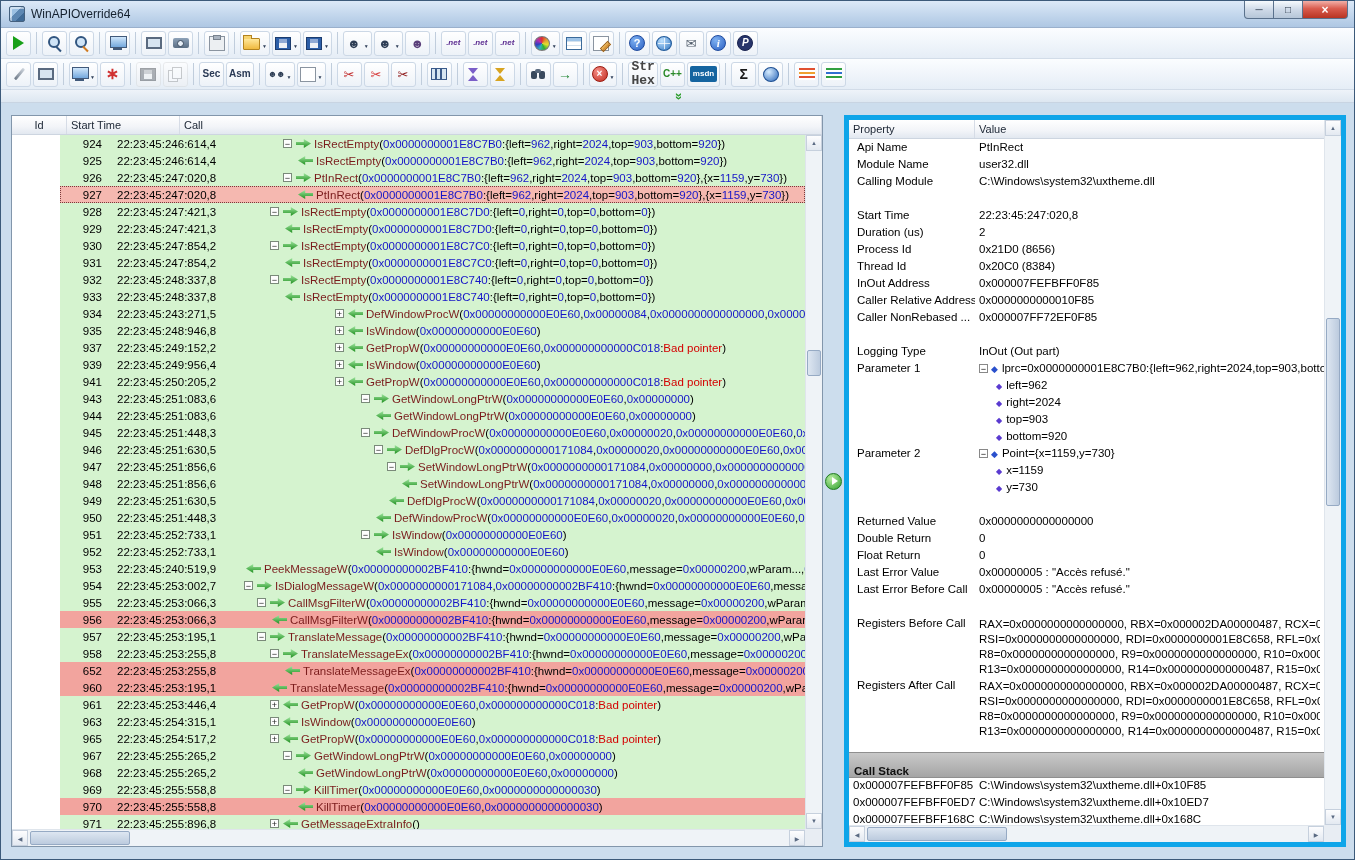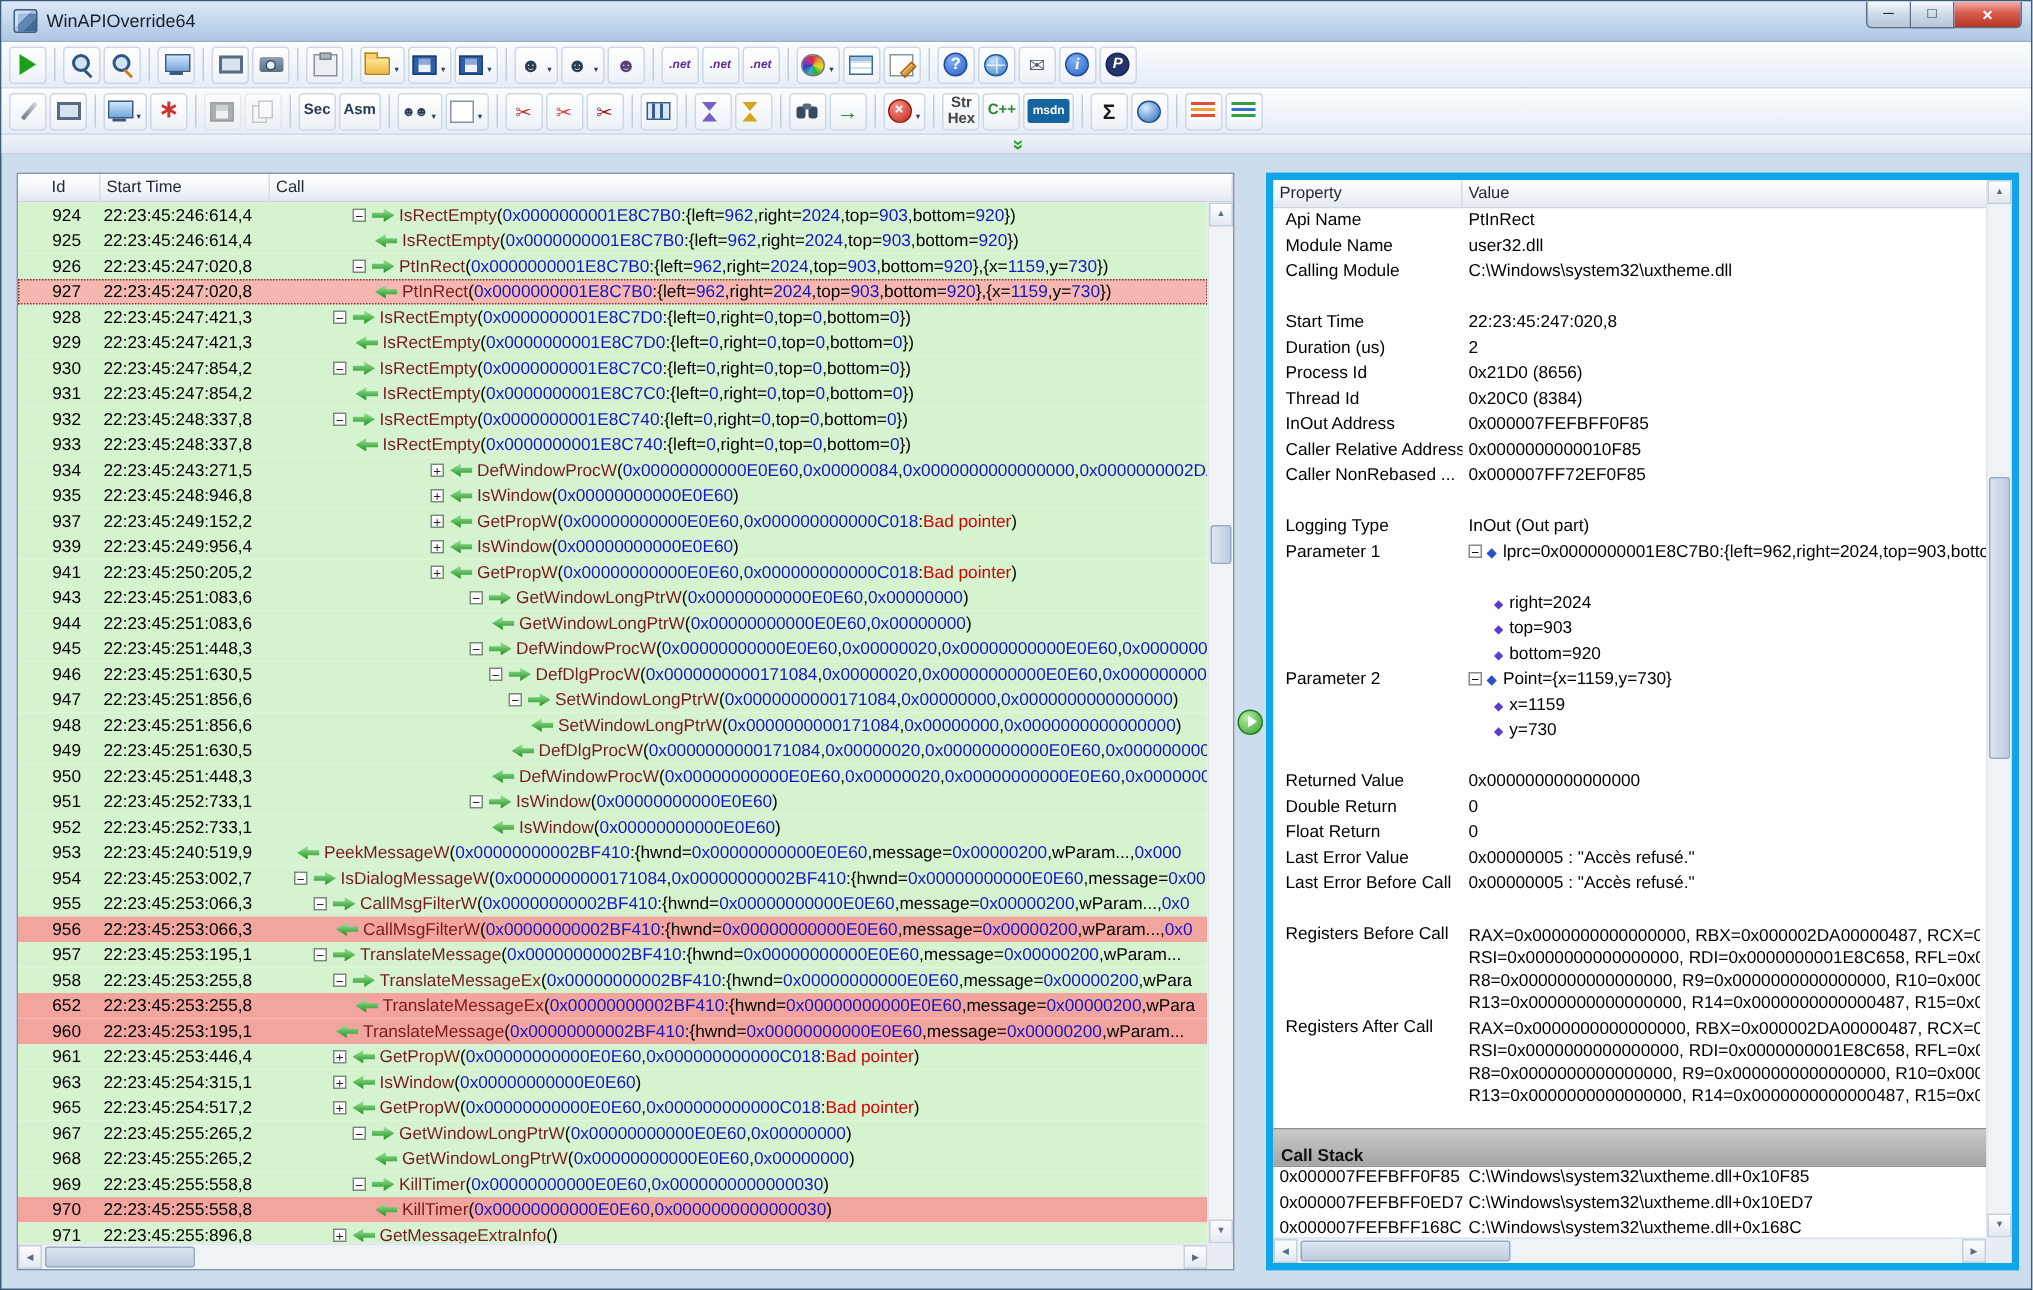--- a/index.html
+++ b/index.html
@@ -120,21 +120,21 @@
   .ic-sigma { font-size:14px; font-weight:bold; color:#1a1a1a; }
   .ic-sphere { width:15px; height:15px; border-radius:50%;
         background:radial-gradient(circle at 35% 30%,#d6ecff,#2a66b8); border:1px solid #1c4e92; }
   .ic-lines-red { width:15px; height:12px;
         background:repeating-linear-gradient(180deg,#e05030 0 2px,#fff 2px 4px,#f0a030 4px 6px,#fff 6px 8px); }
   .ic-lines-green { width:15px; height:12px;
         background:repeating-linear-gradient(180deg,#30a040 0 2px,#fff 2px 4px,#3070d0 4px 6px,#fff 6px 8px); }
   .ic-label { font-size:10px; font-weight:bold; color:#2a3a55; white-space:pre-line; text-align:center; }
   [data-name="msdn-help-button"] .ic-label { background:#1464a0; color:#fff; font-size:8px; padding:2px 3px; border-radius:2px; }
   [data-name="cpp-syntax-button"] .ic-label { color:#2a8a2a; }
-  [data-name="string-hex-view-button"] .ic-label { font-size:10px; color:#444; line-height:1.1; }
+  [data-name="string-hex-view-button"] .ic-label { font-size:13px; color:#444; line-height:1.1;font-family:Liberation Mono, monospace; }
 
   
   .main { flex:1; display:flex; padding:12px 8px 12px 10px; min-height:0; }
   .left-panel { flex:none; width:812px; position:relative; background:#fff; border:1px solid #8296ab; }
   .splitter { flex:none; width:21px; display:flex; align-items:center; justify-content:center; }
   .orb { width:17px; height:17px; border-radius:50%; cursor:pointer;
          background:radial-gradient(circle at 35% 30%,#b8eea0,#2f9e2f); border:1px solid #1e7a1e;
          display:flex; align-items:center; justify-content:center; }
   .orb::before { content:""; width:0; height:0; border-left:6px solid #fff;
          border-top:4px solid transparent; border-bottom:4px solid transparent; margin-left:2px; }
@@ -142,21 +142,21 @@
 
   
   .lv-header { position:absolute; top:0; left:0; right:0; height:19px; display:flex; z-index:2;
         background:linear-gradient(#ffffff,#f2f4f8 60%,#e2e8f0); border-bottom:1px solid #cdd5e0; }
   .lv-header > div { border-right:1px solid #d6dce6; font-size:11px; color:#202a38;
         padding:3px 4px 0; overflow:hidden; white-space:nowrap; cursor:pointer; }
   .h-id { width:55px; flex:none; text-align:center; }
   .h-time { width:113px; flex:none; padding-left:18px; }
   .h-call { flex:1; }
   .lv-body { position:absolute; top:19px; left:0; right:17px; bottom:17px; overflow:hidden; background:#fff; }
-  .lv-row { display:flex; height:17px; align-items:center; background:#d5f3cf; font-size:11.5px; white-space:nowrap; cursor:default; }
+  .lv-row { display:flex; height:17px; align-items:center; background:#d5f3cf; font-size:11.5px; white-space:nowrap; cursor:default;margin-left:48px; }
   .lv-row.err { background:#f2a49e; }
   .lv-row.sel { background:#f5b8b0; outline:1px dotted #7a3a3a; outline-offset:-1px; }
   .c-id { width:55px; flex:none; text-align:right; padding-right:13px; }
   .c-time { width:113px; flex:none; padding-left:2px; }
   .c-call { flex:1; display:flex; align-items:center; overflow:hidden; min-width:0; padding-left:3px; }
   .ind { flex:none; }
   .exp { flex:none; width:9px; height:9px; border:1px solid #7a8a7a; background:#fdfdfd;
          font-size:9px; line-height:8px; text-align:center; color:#222; margin-right:4px; cursor:pointer; }
   .exp-sp { flex:none; width:15px; }
   .arr { flex:none; width:15px; height:9px; margin-right:3px; background:linear-gradient(#9fe69f,#1f8f1f); }
@@ -919,20 +919,21 @@
             <div class="pv-row" data-name="property-row">
               <div class="pv-name" data-name="property-name">Logging Type</div>
               <div class="pv-val" data-name="property-value">InOut (Out part)</div>
             </div>
             <div class="pv-row" data-name="property-row">
               <div class="pv-name" data-name="property-name">Parameter 1</div>
               <div class="pv-val" data-name="property-value"><span class="t-exp" data-name="collapse-icon"></span><span class="t-dia" data-name="parameter-icon"></span><span class="t-text" data-name="parameter-root">lprc=0x0000000001E8C7B0:{left=962,right=2024,top=903,bottom=920}</span></div>
             </div>
             <div class="pv-row" data-name="parameter-child-row">
               <div class="pv-name" data-name="property-name"></div>
+              <div class="pv-val" data-name="property-value"><span class="t-indent" data-name="indent"></span><span class="t-dia small" data-name="parameter-field-icon"></span><span class="t-text" data-name="parameter-field">left=962</span></div>
             </div>
             <div class="pv-row" data-name="parameter-child-row">
               <div class="pv-name" data-name="property-name"></div>
               <div class="pv-val" data-name="property-value"><span class="t-indent" data-name="indent"></span><span class="t-dia small" data-name="parameter-field-icon"></span><span class="t-text" data-name="parameter-field">right=2024</span></div>
             </div>
             <div class="pv-row" data-name="parameter-child-row">
               <div class="pv-name" data-name="property-name"></div>
               <div class="pv-val" data-name="property-value"><span class="t-indent" data-name="indent"></span><span class="t-dia small" data-name="parameter-field-icon"></span><span class="t-text" data-name="parameter-field">top=903</span></div>
             </div>
             <div class="pv-row" data-name="parameter-child-row">

